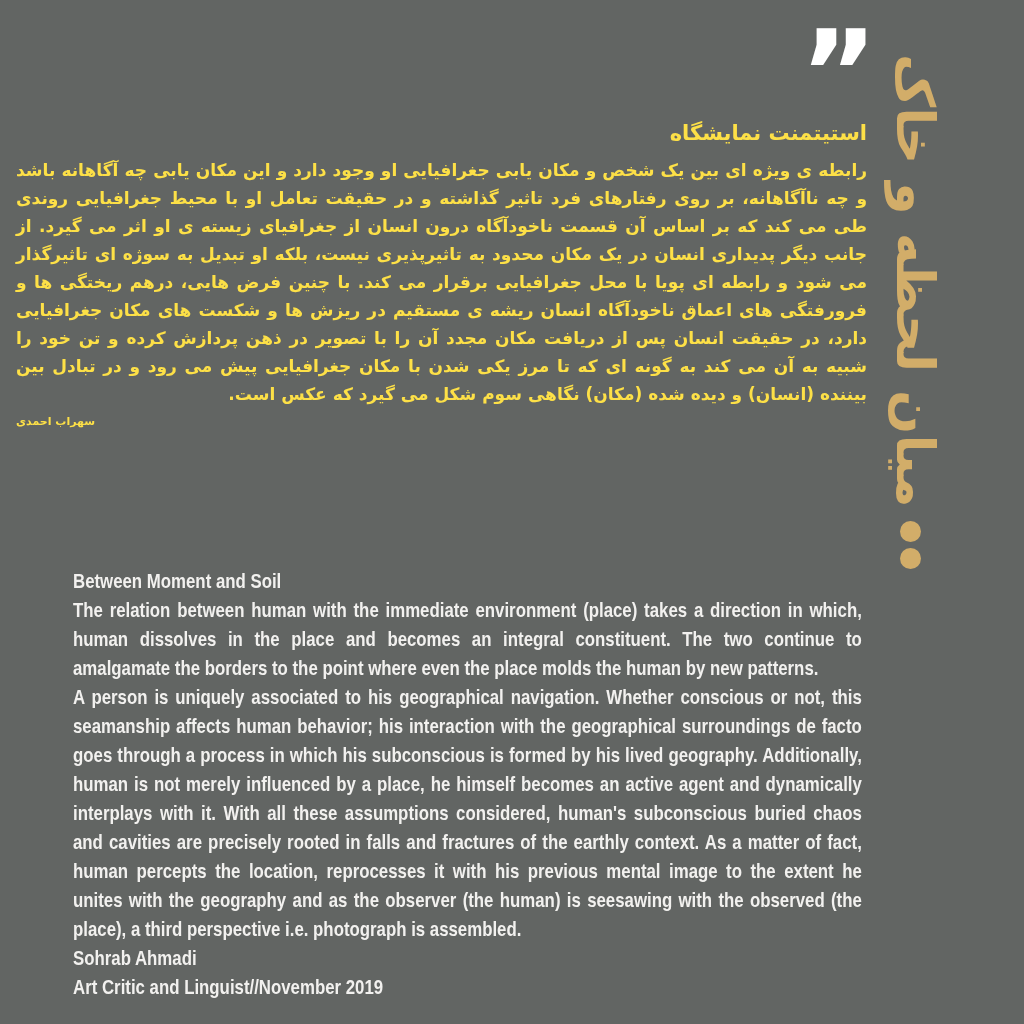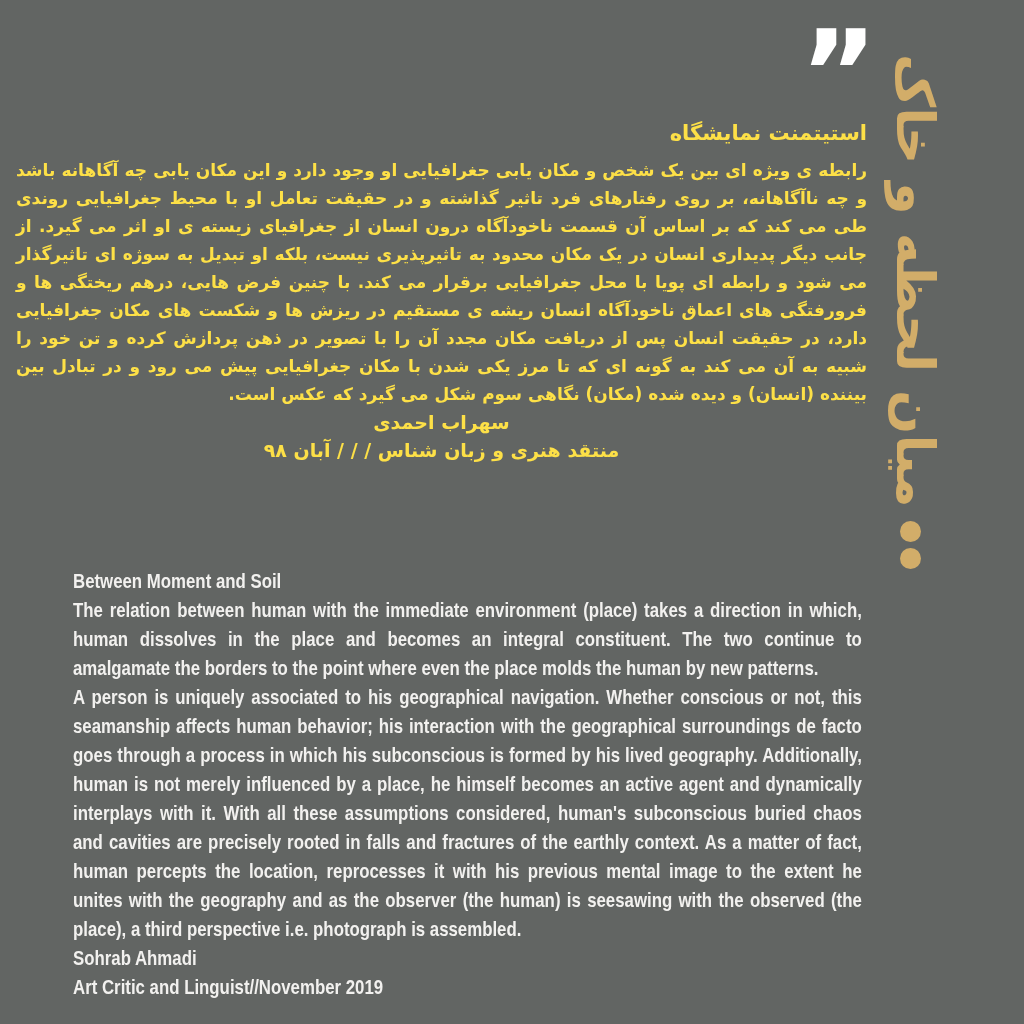--- a/index.html
+++ b/index.html
@@ -62,23 +62,23 @@
     line-height:30px;
     margin-bottom:8px;
   }
   .persian-block p{
     margin:0;
     font-size:17px;
     line-height:28px;
     text-align:justify;
   }
   .persian-sign{
-    font-size:19px;
+    font-size:11px;
     line-height:28px;
-    text-align:center;
+    text-align:left;
   }
 
   
   .english-block{
     position:absolute;
     top:566px;left:73px;
     width:962px;
     transform:scaleX(0.82);
     transform-origin:left top;
     color:#f2f1ef;
@@ -99,21 +99,20 @@
 <div class="poster">
 
   <div class="quote-mark">”</div>
 
   <div class="vertical-title" dir="rtl" lang="fa"><span class="title-dot first"></span><span class="title-dot second"></span><span>میان لحظه و خاک</span></div>
 
   <div class="persian-block" lang="fa" dir="rtl">
     <div class="persian-header">استیتمنت نمایشگاه</div>
     <p>رابطه ی ویژه ای بین یک شخص و مکان یابی جغرافیایی او وجود دارد و این مکان یابی چه آگاهانه باشد و چه ناآگاهانه، بر روی رفتارهای فرد تاثیر گذاشته و در حقیقت تعامل او با محیط جغرافیایی روندی طی می کند که بر اساس آن قسمت ناخودآگاه درون انسان از جغرافیای زیسته ی او اثر می گیرد. از جانب دیگر پدیداری انسان در یک مکان محدود به تاثیرپذیری نیست، بلکه او تبدیل به سوژه ای تاثیرگذار می شود و رابطه ای پویا با محل جغرافیایی برقرار می کند. با چنین فرض هایی، درهم ریختگی ها و فرورفتگی های اعماق ناخودآگاه انسان ریشه ی مستقیم در ریزش ها و شکست های مکان جغرافیایی دارد، در حقیقت انسان پس از دریافت مکان مجدد آن را با تصویر در ذهن پردازش کرده و تن خود را شبیه به آن می کند به گونه ای که تا مرز یکی شدن با مکان جغرافیایی پیش می رود و در تبادل بین بیننده (انسان) و دیده شده (مکان) نگاهی سوم شکل می گیرد که عکس است.</p>
     <div class="persian-sign">سهراب احمدی</div>
-    <div class="persian-sign">منتقد هنری و زبان شناس / / / آبان ۹۸</div>
   </div>
 
   <div class="english-block" lang="en">
     <div class="english-title">Between Moment and Soil</div>
     <p>The relation between human with the immediate environment (place) takes a direction in which, human dissolves in the place and becomes an integral constituent. The two continue to amalgamate the borders to the point where even the place molds the human by new patterns.</p>
     <p>A person is uniquely associated to his geographical navigation. Whether conscious or not, this seamanship affects human behavior; his interaction with the geographical surroundings de facto goes through a process in which his subconscious is formed by his lived geography. Additionally, human is not merely influenced by a place, he himself becomes an active agent and dynamically interplays with it. With all these assumptions considered, human's subconscious buried chaos and cavities are precisely rooted in falls and fractures of the earthly context. As a matter of fact, human percepts the location, reprocesses it with his previous mental image to the extent he unites with the geography and as the observer (the human) is seesawing with the observed (the place), a third perspective i.e. photograph is assembled.</p>
     <div class="english-sign">Sohrab Ahmadi</div>
     <div class="english-sign">Art Critic and Linguist//November 2019</div>
   </div>
 

